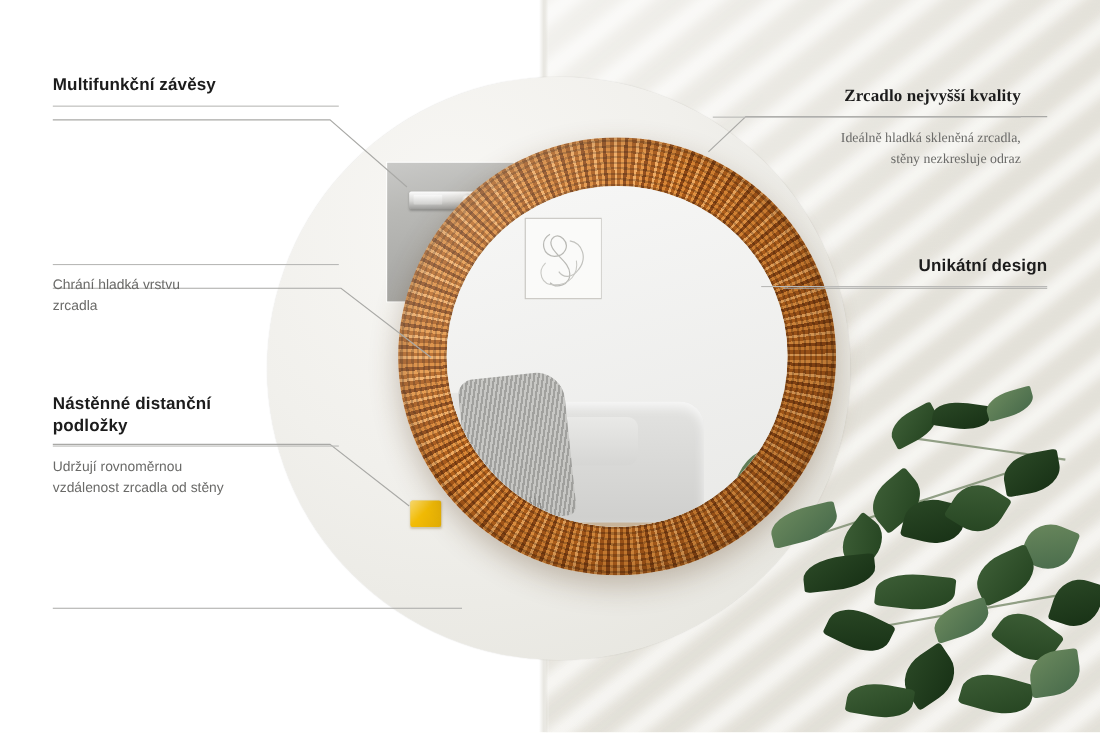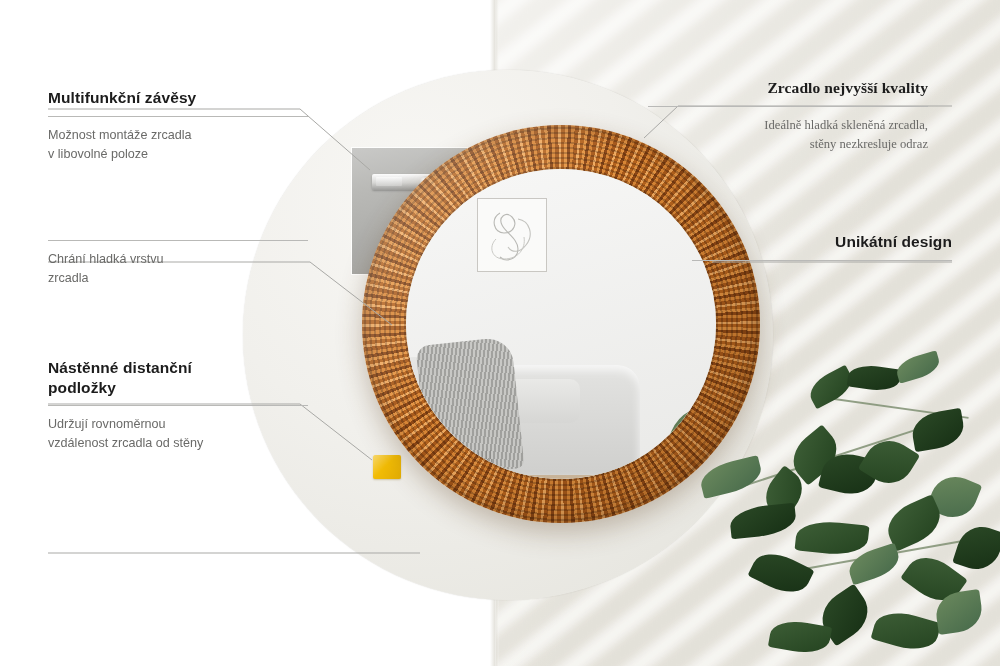--- a/index.html
+++ b/index.html
@@ -184,27 +184,23 @@
 
   <svg class="links">
     <path d="M48 109 H300 L370 170"></path>
     <path d="M48 262 H310 L392 325"></path>
     <path d="M48 404 H300 L372 460"></path>
     <path d="M48 553 H420"></path>
     <path d="M952 106 H678 L644 138"></path>
     <path d="M952 262 H712"></path>
   </svg>
 
-  <div class="callout left" style="left:48px;top:88px;width:260px;">
+  <div class="callout left" style="left:48px;top:68px;width:260px;">
     <h3>Multifunkční závěsy</h3>
     <div class="rule"></div>
-    <p>
-      <span>Možnost montáže zrcadla</span><br>
-      <span>v libovolné poloze</span>
-    </p>
   </div>
 
   <div class="callout left" style="left:48px;top:232px;width:260px;">
     <div class="rule"></div>
     <p>
       <span>Chrání hladká vrstvu</span><br>
       <span>zrcadla</span>
     </p>
   </div>
 

